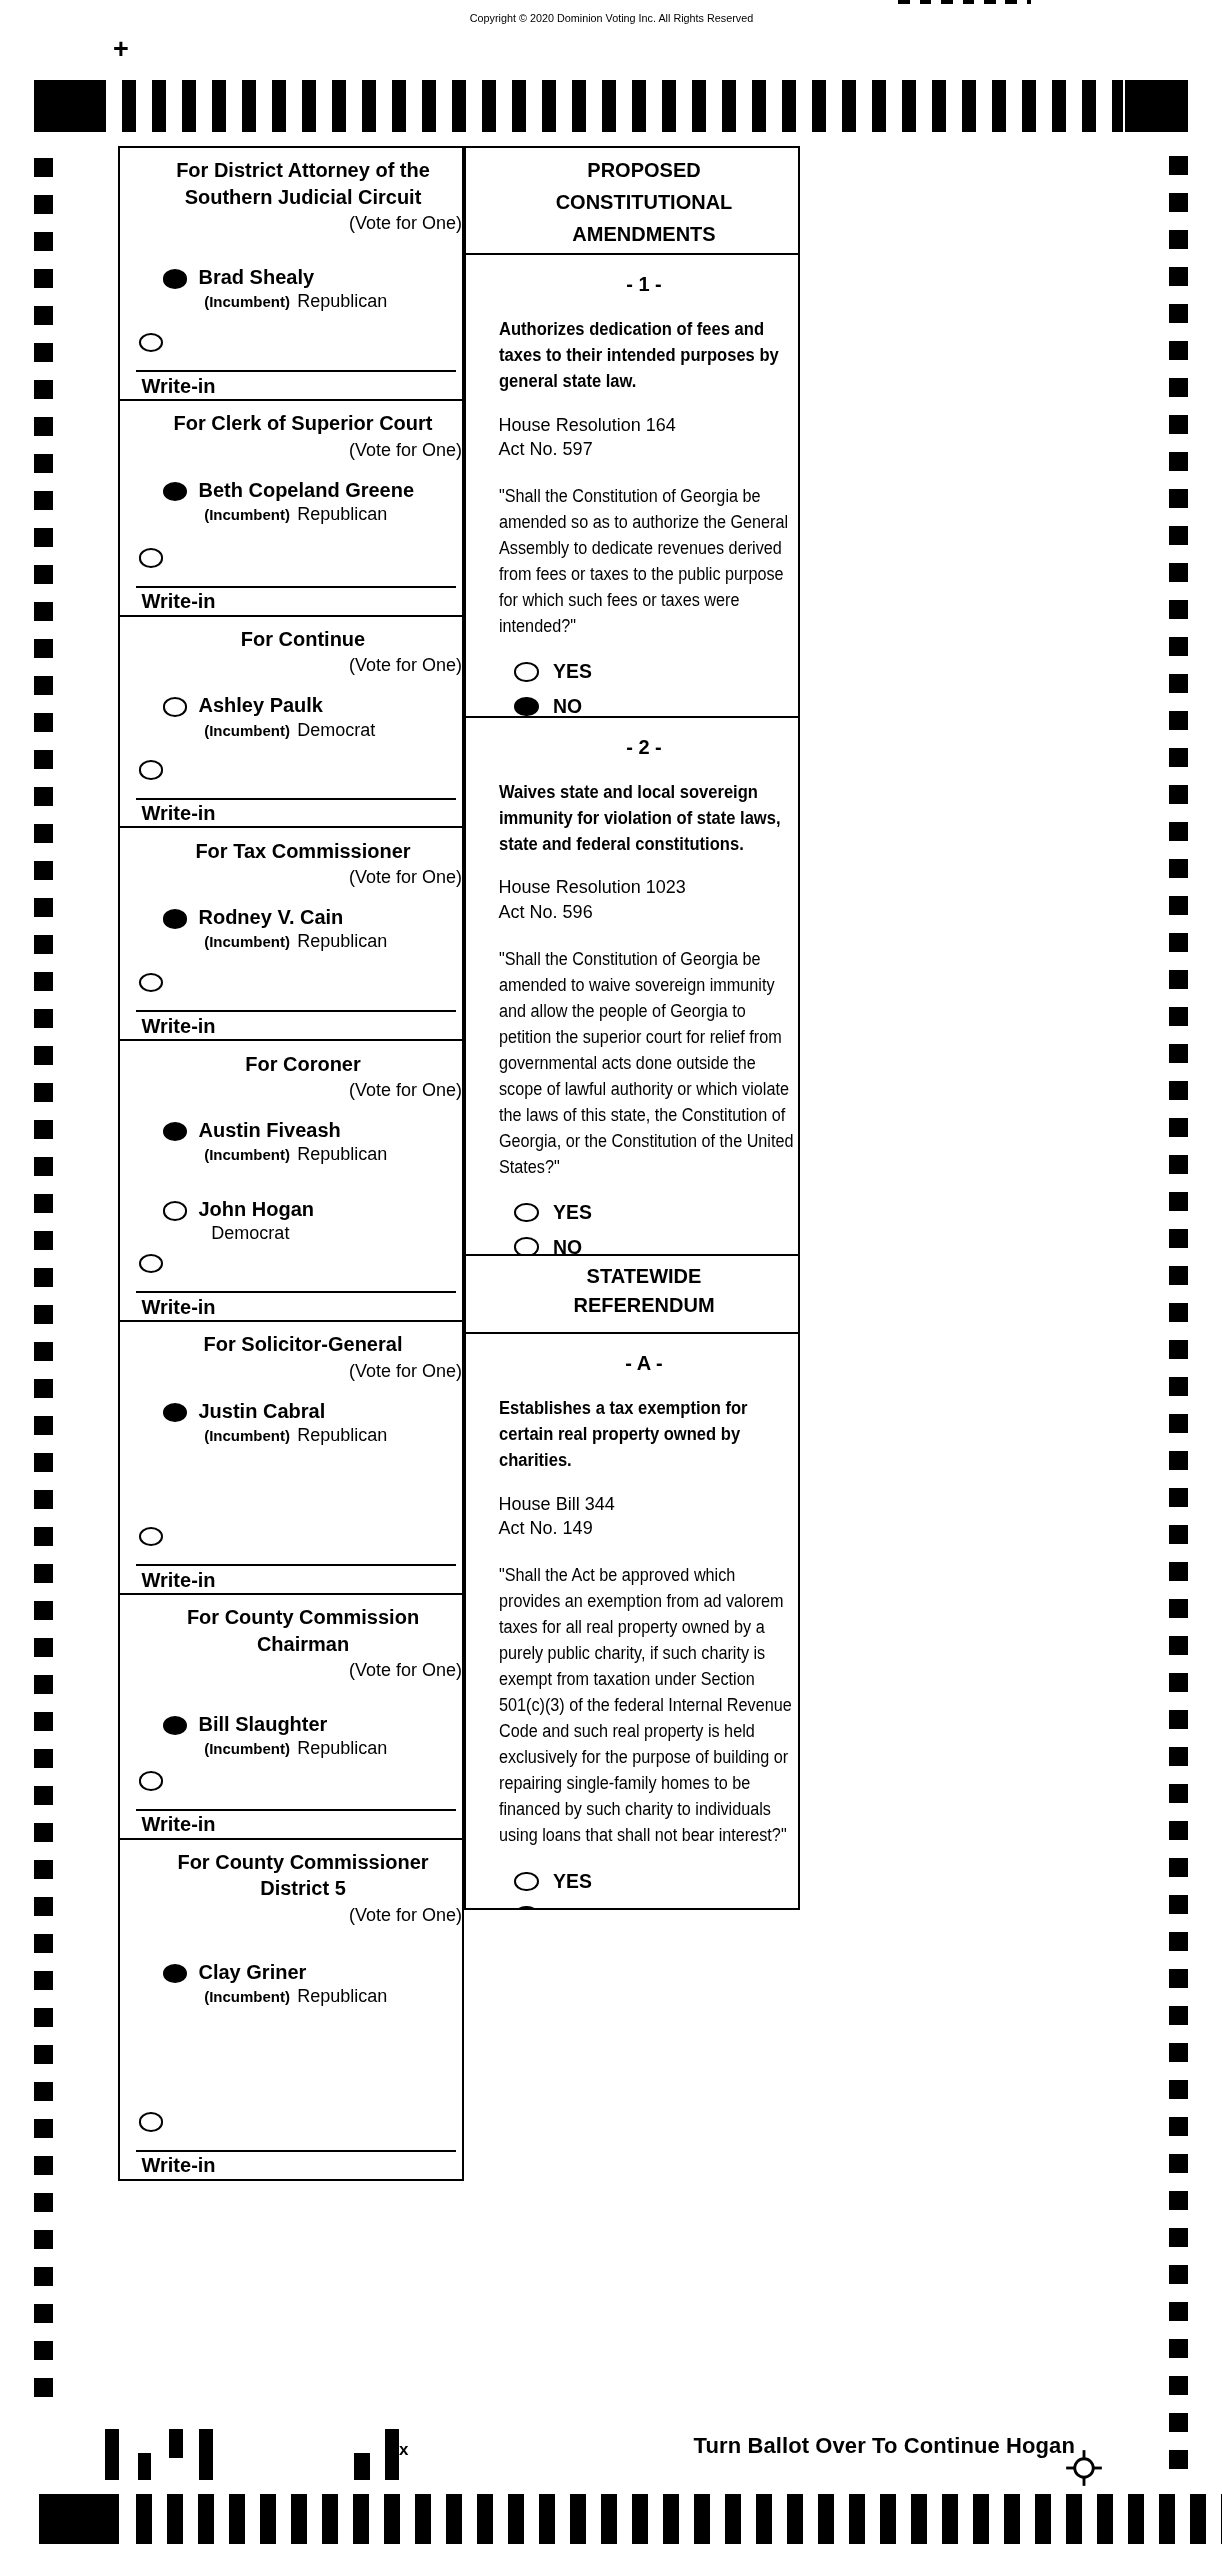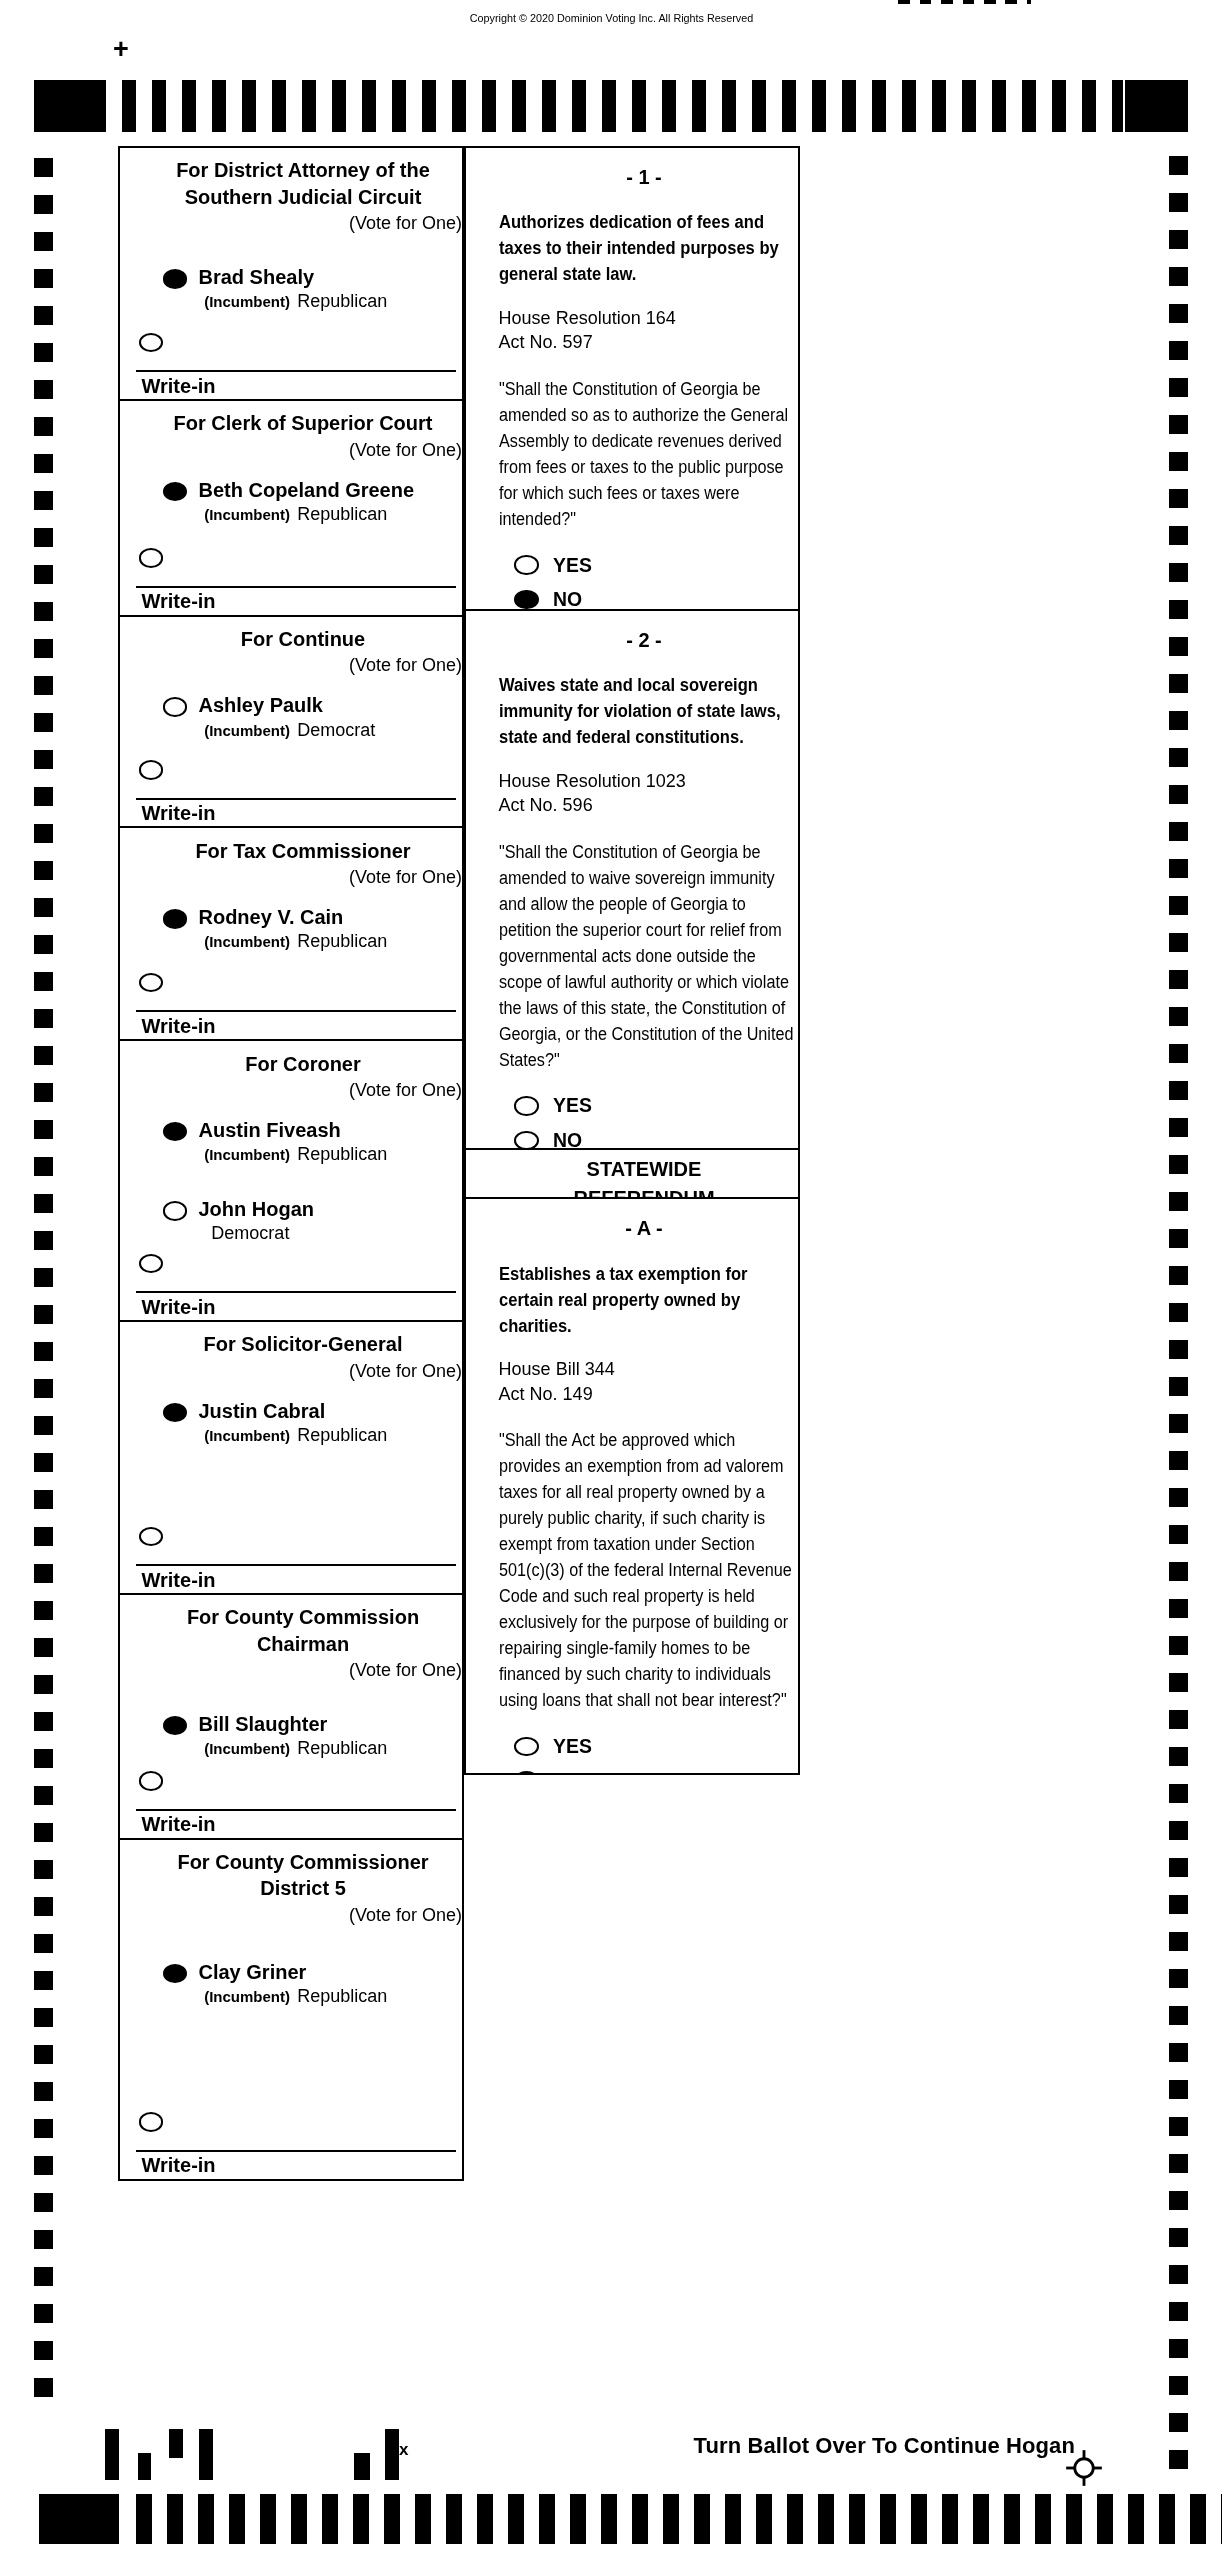--- a/index.html
+++ b/index.html
@@ -198,20 +198,25 @@
             <div class="cname">Clay Griner</div>
             <div class="pline"><span class="inc">(Incumbent)</span><span class="party">Republican</span></div>
           </div>
         </div>
         <div class="bubble wiBubble"></div>
         <div class="wiLine"></div>
         <div class="wiLabel">Write-in</div>
       </div>
     </div>
   <div id="right-col">
+      <div class="hbox" style="height: 109px;">
+        <div class="hline">PROPOSED</div>
+        <div class="hline">CONSTITUTIONAL</div>
+        <div class="hline">AMENDMENTS</div>
+      </div>
       <div class="mbox" style="height: 465px;">
         <div class="mnum">- 1 -</div>
         <div class="msum first">Authorizes dedication of fees and</div>
         <div class="msum">taxes to their intended purposes by</div>
         <div class="msum">general state law.</div>
         <div class="mref first">House Resolution 164</div>
         <div class="mref">Act No. 597</div>
         <div class="mq first">"Shall the Constitution of Georgia be</div>
         <div class="mq">amended so as to authorize the General</div>
         <div class="mq">Assembly to dedicate revenues derived</div>
@@ -245,21 +250,21 @@
         <div class="mq">States?"</div>
         <div class="mrow myes">
           <div class="bubble"></div>
           <div class="mlab">YES</div>
         </div>
         <div class="mrow mno">
           <div class="bubble"></div>
           <div class="mlab">NO</div>
         </div>
       </div>
-      <div class="hbox small" style="height: 52px;">
+      <div class="hbox small" style="height: 80px;">
         <div class="hline">STATEWIDE</div>
         <div class="hline">REFERENDUM</div>
       </div>
       <div class="mbox" style="height: 578px;">
         <div class="mnum">- A -</div>
         <div class="msum first">Establishes a tax exemption for</div>
         <div class="msum">certain real property owned by</div>
         <div class="msum">charities.</div>
         <div class="mref first">House Bill 344</div>
         <div class="mref">Act No. 149</div>

